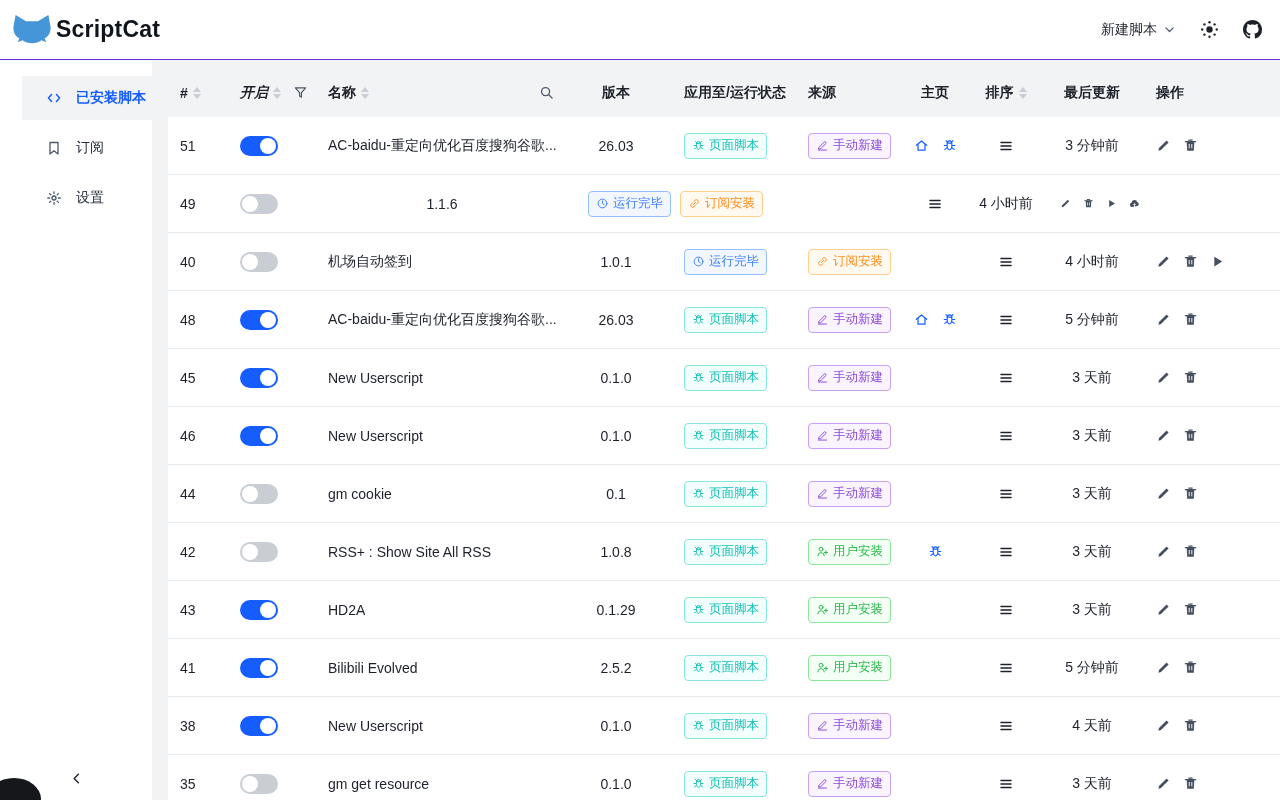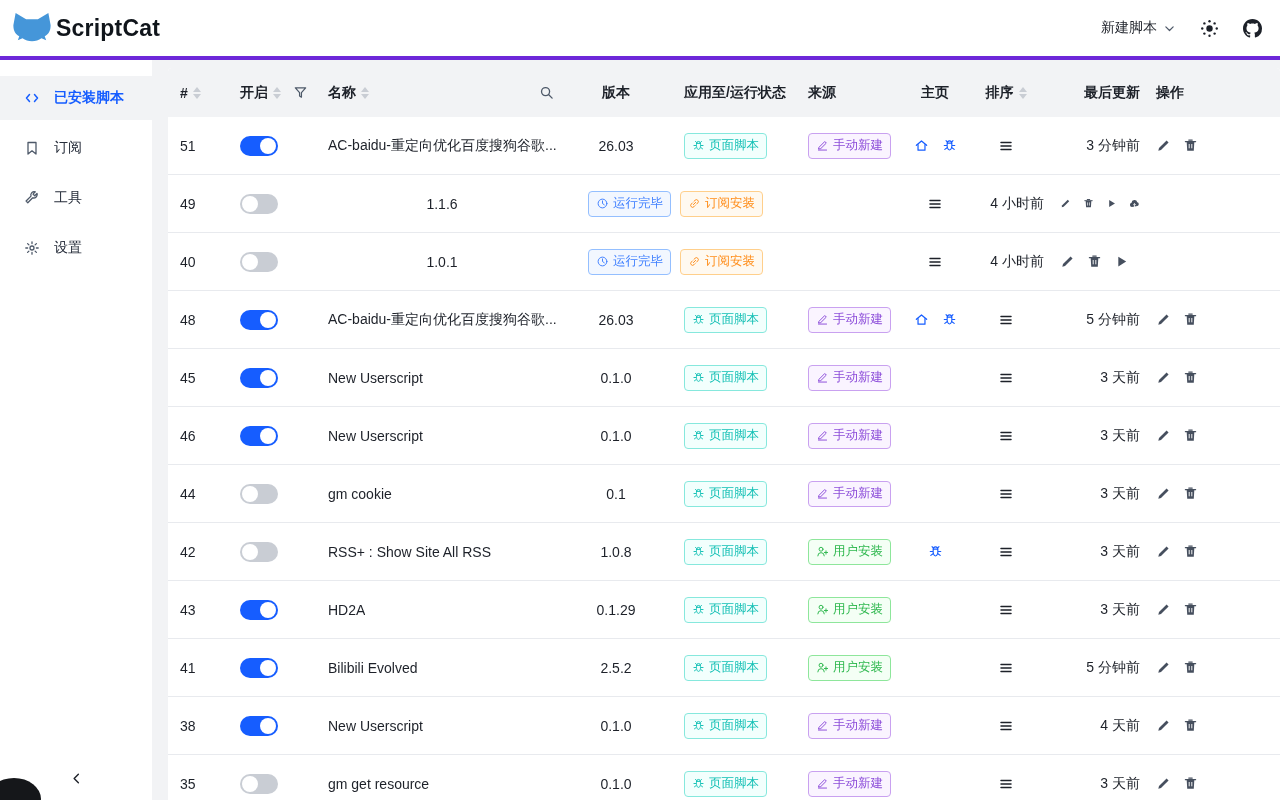--- a/index.html
+++ b/index.html
@@ -2,32 +2,32 @@
 <html><head>
 <meta charset="utf-8">
 <style>
   * { margin:0; padding:0; box-sizing:border-box; }
   html,body { width:1280px; height:800px; overflow:hidden; background:#fff;
     font-family:"Liberation Sans","DejaVu Sans",sans-serif; color:#1d2129; }
 
   
   .topbar { position:absolute; left:0; top:0; width:1280px; height:60px; background:#fff;
     display:flex; align-items:center; justify-content:space-between; padding:0 18px 0 12px;
-    border-bottom:4px solid #6d28d9; z-index:5; }
+    border-bottom:1px solid #6d28d9; z-index:5; }
   .brand { display:flex; align-items:center; gap:4px; }
   .brand .cat { width:40px; height:34px; display:block; }
   .brand .title { font-size:23px; font-weight:700; color:#10151b; letter-spacing:.2px; }
   .top-right { display:flex; align-items:center; gap:24px; }
   .newscript { display:flex; align-items:center; gap:6px; font-size:14px; color:#1d2129; cursor:pointer; }
   .newscript .ic { width:13px; height:13px; color:#4e5969; display:inline-flex; }
   .tool-ic { width:19px; height:19px; color:#1d2129; display:inline-flex; cursor:pointer; }
   .tool-ic svg { width:100%; height:100%; }
 
   
-  .sidebar { position:absolute; left:0; top:60px; width:152px; height:740px; background:#fff; z-index:4; }
+  .sidebar { position:absolute; left:0; top:60px; width:152px; height:740px; background:#fff; z-index:4;padding-left:22px; }
   .nav { padding-top:16px; display:flex; flex-direction:column; gap:6px; }
   .nav-item { height:44px; display:flex; align-items:center; gap:14px; padding-left:24px;
     font-size:14px; color:#272e3b; cursor:pointer; }
   .nav-item .nic { width:16px; height:16px; color:#4e5969; display:inline-flex; flex:none; }
   .nav-item .nic svg { width:100%; height:100%; }
   .nav-item.active { background:#f2f3f5; color:#165dff; font-weight:700; }
   .nav-item.active .nic { color:#165dff; }
   .collapse { position:absolute; bottom:14px; left:0; width:152px; display:flex; justify-content:center; }
   .collapse .cic { width:15px; height:15px; color:#1d2129; cursor:pointer; display:inline-flex; }
   .corner-blob { position:absolute; left:-13px; bottom:-20px; width:54px; height:42px;
@@ -37,28 +37,28 @@
   .main { position:absolute; left:152px; top:60px; width:1128px; height:740px; background:#f2f3f5; }
   .card { position:absolute; left:16px; top:8px; width:1112px; height:732px; background:#fff;
     border-radius:4px 4px 0 0; overflow:hidden; }
 
   .grid-row { display:grid; grid-template-columns:60px 88px 252px 96px 128px 110px 66px 76px 96px 1fr; align-items:center; }
   .thead { height:49px; background:#f2f3f5; font-size:14px; font-weight:700; color:#1d2129; }
   .trow { height:58px; background:#fff; border-bottom:1px solid #e8eaee; font-size:14px; }
 
   .c { display:flex; align-items:center; min-width:0; }
   .c1 { padding-left:12px; }
-  .c2 { padding-left:12px; }
+  .c2 { padding-left:12px;font-style:italic; }
   .c3 { padding-left:12px; }
   .c4 { justify-content:center; }
   .c5 { padding-left:20px; }
   .c6 { padding-left:16px; }
   .c7 { justify-content:center; gap:13px; }
   .c8 { justify-content:center;font-family:Liberation Mono, monospace; }
-  .c9 { justify-content:flex-end; }
+  .c9 { justify-content:center; }
   .c10 { padding-left:16px; gap:12px; }
   .c3 .nm { white-space:nowrap; overflow:hidden; text-overflow:ellipsis; max-width:236px; }
   .thead .c3 { padding-right:14px; }
 
   .carets { display:inline-flex; flex-direction:column; gap:2px; margin-left:5px; }
   .carets i { width:0; height:0; border-left:4px solid transparent; border-right:4px solid transparent; display:block; }
   .carets .up { border-bottom:5px solid #c9cdd4; }
   .carets .dn { border-top:5px solid #c9cdd4; }
   .h-ic { width:15px; height:15px; color:#4e5969; display:inline-flex; cursor:pointer; }
   .h-ic svg { width:100%; height:100%; }
@@ -139,28 +139,20 @@
       <div class="nav-item">
         <span class="nic">
           <svg viewBox="0 0 16 16" fill="none" stroke="currentColor" stroke-width="1.3" stroke-linejoin="round">
             <path d="M4 2.5h8V14l-4-3.2L4 14z"></path>
           </svg>
         </span>
         <span>订阅</span>
       </div>
       <div class="nav-item">
         <span class="nic">
-          <svg viewBox="0 0 16 16" fill="none" stroke="currentColor" stroke-width="1.3" stroke-linejoin="round">
-            <path d="M13.2 4.6a3.4 3.4 0 0 1-4.5 3.2l-4.9 4.9-1.7-1.7 4.9-4.9a3.4 3.4 0 0 1 4.3-4.3L9 4.1l1.7 1.7 2.3-2.3c.1.3.2.7.2 1.1z"></path>
-          </svg>
-        </span>
-        <span>工具</span>
-      </div>
-      <div class="nav-item">
-        <span class="nic">
           <svg viewBox="0 0 16 16" fill="none" stroke="currentColor" stroke-width="1.3" stroke-linecap="round">
             <circle cx="8" cy="8" r="2"></circle>
             <path d="M8 1.8v1.8M8 12.4v1.8M1.8 8h1.8M12.4 8h1.8M3.6 3.6l1.3 1.3M11.1 11.1l1.3 1.3M12.4 3.6l-1.3 1.3M4.9 11.1l-1.3 1.3"></path>
           </svg>
         </span>
         <span>设置</span>
       </div>
     </nav>
   <div class="collapse">
     <span class="cic">
@@ -370,20 +362,23 @@
             </span>
           </div>
         </div>
         <div class="grid-row trow">
           <div class="c c1">40</div>
           <div class="c c2">
             <span class="toggle off">
               <span class="knob"></span>
             </span>
           </div>
+          <div class="c c3">
+            <span class="nm">机场自动签到</span>
+          </div>
           <div class="c c4">1.0.1</div>
           <div class="c c5">
             <span class="badge" style="color:#4080ff;border-color:#94bfff;background:#f2f7ff">
               <span class="bic">
                 <svg viewBox="0 0 16 16" fill="none" stroke="currentColor" stroke-width="1.2" stroke-linecap="round">
                   <circle cx="8" cy="8" r="5.4"></circle>
                   <path d="M8 4.8V8l2.2 1.6"></path>
                 </svg>
               </span>
               <span>运行完毕</span>

